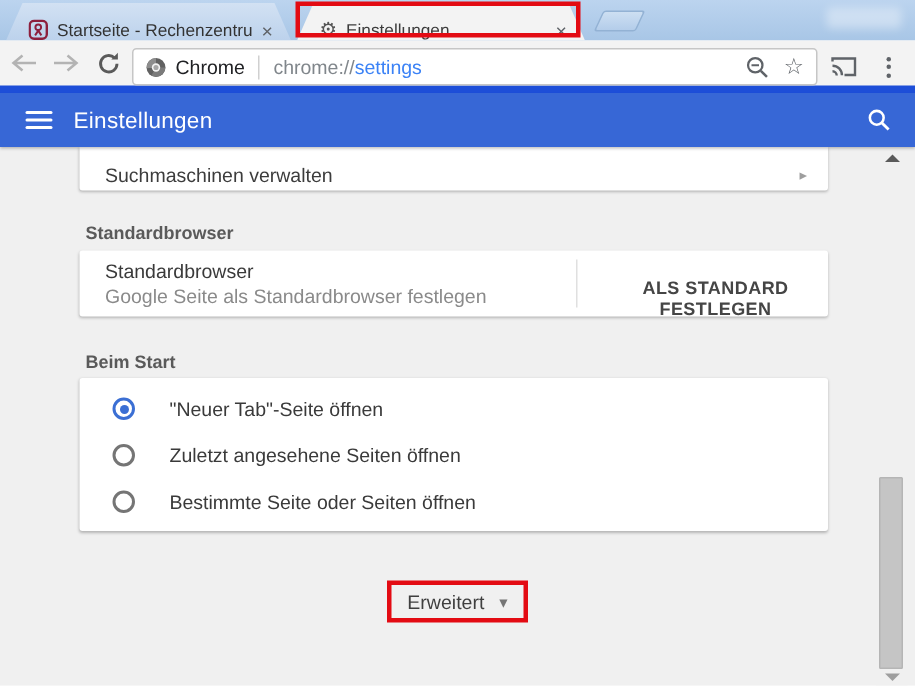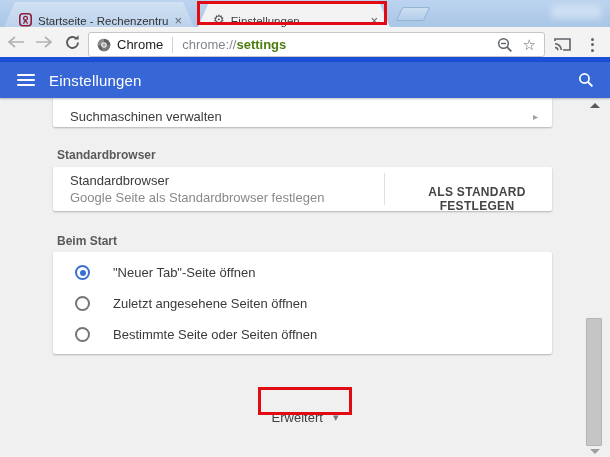--- a/index.html
+++ b/index.html
@@ -35,21 +35,21 @@
              background:#f3f3f3; border-bottom:5px solid #1d4ed8;
              display:flex; align-items:center; }
   .navbtn { width:24px; height:24px; display:flex; align-items:center; justify-content:center; margin-left:4px; }
   .navbtn svg { display:block; }
   .omnibox { position:absolute; left:88px; top:5px; width:457px; height:25px;
              background:#fff; border:1px solid #c6c6c6; border-radius:3px;
              display:flex; align-items:center; padding:0 8px; font-size:13px; }
   .omnibox .chip-label { color:#202124; margin-left:6px; }
   .omnibox .divider { width:1px; height:16px; background:#d0d0d0; margin:0 9px; }
   .omnibox .scheme { color:#80868b; }
-  .omnibox .path { color:#4d7c0f;font-weight:bold; }
+  .omnibox .path { color:#3b82f6; }
   .omnibox .spacer { flex:1 1 auto; }
   .omnibox .boxicon { margin-left:10px; display:flex; }
   .star-glyph { font-size:15px; color:#5f6368; line-height:1; }
   .toolbar-right { position:absolute; right:0; top:0; height:35px; display:flex; align-items:center; }
   .cast-btn { margin-right:10px; display:flex; }
   .kebab { width:20px; margin-right:8px; display:flex; flex-direction:column; align-items:center; gap:2.5px; }
   .kebab i { width:3px; height:3px; border-radius:50%; background:#5f6368; }
 
   
   .md-header { position:absolute; left:0; top:62px; width:610px; height:36px;
@@ -80,21 +80,21 @@
             font-size:12px; font-weight:bold; color:#454545; letter-spacing:.3px;
             text-align:center; padding:0 4px;margin-top:20px; }
   .card-startup { top:154px; height:102px; padding:5px 0; }
   .radio-row { height:31px; display:flex; align-items:center; padding-left:22px; }
   .radio { width:15px; height:15px; border:2px solid #757575; border-radius:50%;
            flex:0 0 auto; position:relative; }
   .radio.checked { border-color:#3b6fd4; }
   .radio.checked::after { content:""; position:absolute; inset:2.5px; background:#3b6fd4; border-radius:50%; }
   .radio-label { margin-left:23px; font-size:13px; color:#3a3a3a; }
 
-  .advanced { position:absolute; left:258px; top:305px; width:94px; height:28px;
+  .advanced { position:absolute; left:258px; top:289px; width:94px; height:28px;
               display:flex; align-items:center; justify-content:center; gap:10px; }
   .advanced .adv-label { font-size:13px; font-weight:500; color:#3f3f3f; }
   .caret { color:#757575; font-size:11px; }
   .anno-adv { left:258px; top:289px; width:94px; height:28px; }
 
   
   .scrollbar { position:absolute; left:584px; top:0; width:21px; height:359px; background:#f0f0f0; }
   .sb-up { position:absolute; left:6px; top:5px; width:0; height:0;
            border-left:5px solid transparent; border-right:5px solid transparent;
            border-bottom:5px solid #5a5a5a; }

